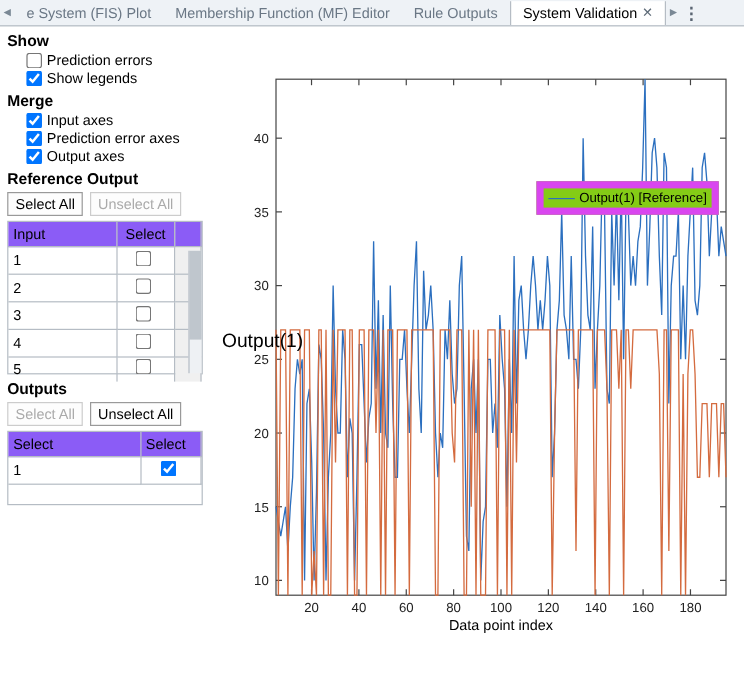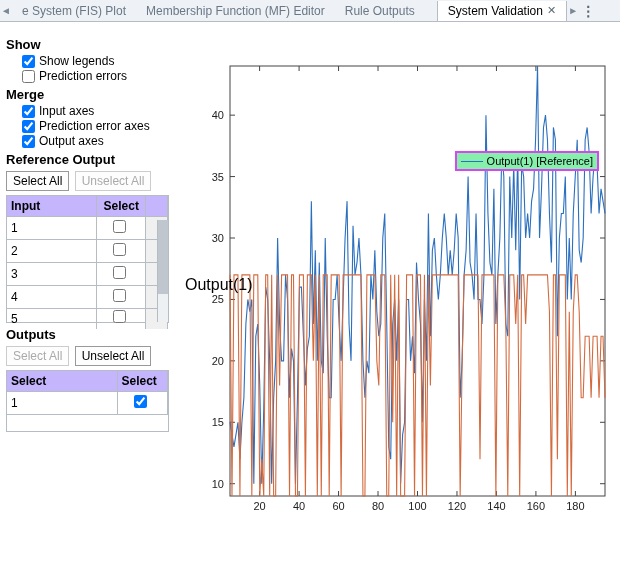--- a/index.html
+++ b/index.html
@@ -38,41 +38,40 @@
     font-size: 12px;
     white-space: nowrap;
   }
   .tab.active {
     background: #fff;
     color: #000;
     border-right: 1px solid #b5bcc4;
     border-left: 1px solid #b5bcc4;
     display: flex;
     align-items: center;
-    margin-left: 12px;
   }
   .close-x { margin-left: 4px; color: #5d6a77; font-size: 11px; }
   .kebab {
     width: 18px;
     text-align: center;
     color: #5a6572;
     font-size: 14px;
     font-weight: bold;
     cursor: pointer;
   }
 
   .main {
     display: flex;
     height: calc(574px - 22px);
   }
 
   
   .left {
     width: 185px;
-    padding: 11px 4px 4px 6px;
+    padding: 0 4px 4px 6px;
   }
   .hdr { font-weight: bold; margin: 4px 0 2px 0; font-size: 13px; }
   .chk-row {
     display: flex;
     align-items: center;
     margin: 1px 0 1px 16px;
   }
   input[type=checkbox] {
     width: 13px; height: 13px; margin-right: 4px;
   }
@@ -97,25 +96,25 @@
   }
   .tbl-wrap.inputs { height: 128px; }
   .tbl-wrap.outputs { height: 62px; }
   .tbl {
     width: 100%;
     border-collapse: collapse;
     font-size: 12px;
   }
   .tbl th {
     text-align: left;
-    font-weight: bold;
+    font-weight: normal;
     padding: 3px 4px;
     border-bottom: 1px solid #b5bcc4;
     border-right: 1px solid #b5bcc4;
-    background: #c4b5fd;
+    background: #8b5cf6;
   }
   .tbl td {
     padding: 3px 4px;
     border-bottom: 1px solid #b5bcc4;
     border-right: 1px solid #b5bcc4;
   }
   .colA { width: 82px; }
   .colB { width: 44px; text-align: center !important; }
   .colC { width: 20px; background: #f0f0f0; }
   .tbl-wrap.inputs::after {
@@ -147,22 +146,22 @@
   }
   .xlabel {
     position: absolute;
     left: 0; right: 0; bottom: -32px;
     text-align: center; font-size: 12px;
   }
   .axis line, .axis polyline, .plot polyline, .plot line { vector-effect: non-scaling-stroke; }
   .legend {
     position: absolute;
     top: 85px; right: 6px;
-    background: #86efac;
-    border: 2px solid #d946ef;
+    background: #84cc16;
+    border: 6px solid #d946ef;
     padding: 2px 4px;
     font-size: 11px;
   }
   .legend .row { display: flex; align-items: center; }
   .legend .sw { width: 22px; height: 0; border-top: 1.2px solid; margin-right: 4px; }
 </style>
 </head>
 <body>
 
 <div class="tabs">
@@ -175,26 +174,26 @@
     <span class="close-x">✕</span>
   </span>
   <span class="tab-arrow">►</span>
   <span class="kebab">⋮</span>
 </div>
 
 <div class="main">
   <div class="left">
     <div class="hdr">Show</div>
     <div class="chk-row">
+        <input type="checkbox" style="">
+        <span>Prediction errors</span>
+      </div>
+    <div class="chk-row">
         <input type="checkbox" checked="" style="">
         <span>Show legends</span>
-      </div>
-    <div class="chk-row">
-        <input type="checkbox" style="">
-        <span>Prediction errors</span>
       </div>
 
     <div class="hdr">Merge</div>
     <div class="chk-row">
         <input type="checkbox" checked="" style="">
         <span>Input axes</span>
       </div>
     <div class="chk-row">
         <input type="checkbox" checked="" style="">
         <span>Prediction error axes</span>
@@ -317,20 +316,21 @@
             <line x1="0" y1="49.14285714285717" x2="5" y2="49.14285714285717" stroke="#444"></line>
             <line x1="375" y1="49.14285714285717" x2="370" y2="49.14285714285717" stroke="#444"></line>
             <text x="-6" y="53.14285714285717" text-anchor="end" font-size="11" fill="#222">40</text>
           </g>
         <g class="plot" id="plot-g">
             <polyline points="0,356.2857142857143 1.9841269841269846,368.57142857142856 3.9682539682539693,380.8571428571429 5.952380952380952,368.57142857142856 7.9365079365079385,356.2857142857143 9.920634920634921,393.14285714285717 11.904761904761903,356.2857142857143 13.888888888888891,331.7142857142857 15.873015873015875,258 17.857142857142858,233.42857142857144 19.841269841269842,245.71428571428572 21.825396825396822,233.42857142857144 23.809523809523807,417.7142857142857 25.793650793650798,270.2857142857143 27.777777777777782,258 29.76190476190477,319.42857142857144 31.74603174603175,417.7142857142857 33.730158730158735,344 35.714285714285715,221.14285714285714 37.6984126984127,233.42857142857144 39.682539682539684,294.8571428571429 41.666666666666664,417.7142857142857 43.65079365079365,331.7142857142857 45.63492063492064,294.8571428571429 47.61904761904761,172 49.6031746031746,258 51.587301587301596,294.8571428571429 53.57142857142858,294.8571428571429 55.555555555555564,208.8571428571429 57.53968253968254,233.42857142857144 59.52380952380954,331.7142857142857 61.507936507936506,282.57142857142856 63.4920634920635,294.8571428571429 65.47619047619048,417.7142857142857 67.46031746031747,331.7142857142857 69.44444444444446,221.14285714285714 71.42857142857143,221.14285714285714 73.4126984126984,270.2857142857143 75.3968253968254,319.42857142857144 77.3809523809524,282.57142857142856 79.36507936507937,270.2857142857143 81.34920634920636,135.14285714285717 83.33333333333333,258 85.31746031746032,184.2857142857143 87.3015873015873,294.8571428571429 89.28571428571429,196.57142857142858 91.26984126984128,294.8571428571429 93.25396825396825,307.14285714285717 95.23809523809523,172 97.22222222222221,270.2857142857143 99.2063492063492,331.7142857142857 101.1904761904762,331.7142857142857 103.17460317460319,233.42857142857144 105.15873015873018,233.42857142857144 107.14285714285715,208.8571428571429 109.12698412698413,258 111.1111111111111,294.8571428571429 113.09523809523812,233.42857142857144 115.07936507936509,172 117.06349206349208,135.14285714285717 119.04761904761908,258 121.03174603174602,294.8571428571429 123.01587301587301,159.71428571428572 125.00000000000001,208.8571428571429 126.984126984127,196.57142857142858 128.96825396825395,172 130.95238095238096,208.8571428571429 132.93650793650792,294.8571428571429 134.92063492063494,331.7142857142857 136.90476190476193,294.8571428571429 138.8888888888889,307.14285714285717 140.87301587301587,208.8571428571429 142.85714285714286,233.42857142857144 144.84126984126985,184.2857142857143 146.8253968253968,245.71428571428572 148.80952380952382,270.2857142857143 150.7936507936508,258 152.77777777777777,172 154.7619047619048,147.42857142857144 156.74603174603175,258 158.73015873015873,380.8571428571429 160.71428571428572,393.14285714285717 162.6984126984127,258 164.6825396825397,233.42857142857144 166.66666666666666,294.8571428571429 168.65079365079367,233.42857142857144 170.63492063492063,417.7142857142857 172.61904761904762,368.57142857142856 174.6031746031746,356.2857142857143 176.58730158730162,233.42857142857144 178.57142857142858,233.42857142857144 180.55555555555554,294.8571428571429 182.53968253968256,270.2857142857143 184.52380952380955,307.14285714285717 186.5079365079365,196.57142857142858 188.4920634920635,233.42857142857144 190.47619047619045,258 192.46031746031747,356.2857142857143 194.44444444444443,233.42857142857144 196.42857142857144,294.8571428571429 198.4126984126984,147.42857142857144 200.39682539682542,270.2857142857143 202.3809523809524,184.2857142857143 204.36507936507937,172 206.34920634920638,208.8571428571429 208.33333333333334,233.42857142857144 210.31746031746036,208.8571428571429 212.30158730158732,172 214.2857142857143,147.42857142857144 216.26984126984127,172 218.25396825396825,208.8571428571429 220.23809523809524,184.2857142857143 222.2222222222222,208.8571428571429 224.20634920634922,184.2857142857143 226.19047619047623,147.42857142857144 228.1746031746032,172 230.15873015873018,331.7142857142857 232.14285714285714,294.8571428571429 234.12698412698415,208.8571428571429 236.11111111111111,184.2857142857143 238.09523809523813,110.57142857142856 240.0793650793651,196.57142857142858 242.06349206349205,208.8571428571429 244.0476190476191,233.42857142857144 246.03174603174602,147.42857142857144 248.015873015873,233.42857142857144 250.00000000000003,233.42857142857144 251.984126984127,258 253.968253968254,208.8571428571429 255.952380952381,49.14285714285717 257.9365079365079,147.42857142857144 259.92063492063494,196.57142857142858 261.9047619047619,208.8571428571429 263.8888888888889,122.85714285714283 265.87301587301585,258 267.8571428571429,208.8571428571429 269.8412698412699,172 271.8253968253968,86 273.80952380952385,110.57142857142856 275.7936507936508,258 277.7777777777778,270.2857142857143 279.76190476190476,110.57142857142856 281.74603174603175,172 283.7301587301588,98.28571428571428 285.7142857142857,184.2857142857143 287.6984126984127,86 289.6825396825397,233.42857142857144 291.6666666666667,98.28571428571428 293.6507936507936,110.57142857142856 295.63492063492066,172 297.61904761904765,147.42857142857144 299.6031746031746,172 301.5873015873016,135.14285714285717 303.5714285714286,122.85714285714283 305.55555555555554,73.71428571428567 307.53968253968253,0 309.5238095238096,172 311.50793650793656,122.85714285714283 313.4920634920635,61.428571428571445 315.4761904761905,49.14285714285717 317.46031746031747,73.71428571428567 319.44444444444446,147.42857142857144 321.42857142857144,196.57142857142858 323.41269841269843,61.428571428571445 325.3968253968254,73.71428571428567 327.3809523809524,270.2857142857143 329.3650793650794,172 331.3492063492064,147.42857142857144 333.3333333333333,147.42857142857144 335.3174603174603,110.57142857142856 337.30158730158735,233.42857142857144 339.28571428571433,172 341.26984126984127,233.42857142857144 343.25396825396825,147.42857142857144 345.23809523809524,110.57142857142856 347.22222222222223,73.71428571428567 349.2063492063492,184.2857142857143 351.19047619047626,196.57142857142858 353.17460317460325,172 355.1587301587302,73.71428571428567 357.14285714285717,61.428571428571445 359.12698412698415,86 361.1111111111111,147.42857142857144 363.0952380952381,110.57142857142856 365.0793650793651,86 367.0634920634921,98.28571428571428 369.0476190476191,147.42857142857144 371.0317460317461,122.85714285714283 373.015873015873,135.14285714285717 375,147.42857142857144" fill="none" stroke="#2b6fbf" stroke-width="1.1"></polyline>
             <polyline points="0,208.8571428571429 1.9841269841269846,430 3.9682539682539693,208.8571428571429 5.952380952380952,208.8571428571429 7.9365079365079385,208.8571428571429 9.920634920634921,430 11.904761904761903,208.8571428571429 13.888888888888891,208.8571428571429 15.873015873015875,208.8571428571429 17.857142857142858,208.8571428571429 19.841269841269842,208.8571428571429 21.825396825396822,430 23.809523809523807,208.8571428571429 25.793650793650798,208.8571428571429 27.777777777777782,208.8571428571429 29.76190476190477,430 31.74603174603175,393.14285714285717 33.730158730158735,430 35.714285714285715,208.8571428571429 37.6984126984127,208.8571428571429 39.682539682539684,430 41.666666666666664,208.8571428571429 43.65079365079365,430 45.63492063492064,430 47.61904761904761,208.8571428571429 49.6031746031746,319.42857142857144 51.587301587301596,208.8571428571429 53.57142857142858,208.8571428571429 55.555555555555564,208.8571428571429 57.53968253968254,208.8571428571429 59.52380952380954,430 61.507936507936506,208.8571428571429 63.4920634920635,208.8571428571429 65.47619047619048,430 67.46031746031747,430 69.44444444444446,208.8571428571429 71.42857142857143,208.8571428571429 73.4126984126984,208.8571428571429 75.3968253968254,430 77.3809523809524,208.8571428571429 79.36507936507937,208.8571428571429 81.34920634920636,208.8571428571429 83.33333333333333,294.8571428571429 85.31746031746032,208.8571428571429 87.3015873015873,430 89.28571428571429,208.8571428571429 91.26984126984128,430 93.25396825396825,208.8571428571429 95.23809523809523,208.8571428571429 97.22222222222221,208.8571428571429 99.2063492063492,430 101.1904761904762,208.8571428571429 103.17460317460319,208.8571428571429 105.15873015873018,208.8571428571429 107.14285714285715,208.8571428571429 109.12698412698413,208.8571428571429 111.1111111111111,430 113.09523809523812,208.8571428571429 115.07936507936509,208.8571428571429 117.06349206349208,208.8571428571429 119.04761904761908,208.8571428571429 121.03174603174602,208.8571428571429 123.01587301587301,208.8571428571429 125.00000000000001,208.8571428571429 126.984126984127,208.8571428571429 128.96825396825395,208.8571428571429 130.95238095238096,208.8571428571429 132.93650793650792,430 134.92063492063494,430 136.90476190476193,208.8571428571429 138.8888888888889,208.8571428571429 140.87301587301587,208.8571428571429 142.85714285714286,208.8571428571429 144.84126984126985,208.8571428571429 146.8253968253968,294.8571428571429 148.80952380952382,319.42857142857144 150.7936507936508,208.8571428571429 152.77777777777777,208.8571428571429 154.7619047619048,208.8571428571429 156.74603174603175,430 158.73015873015873,430 160.71428571428572,208.8571428571429 162.6984126984127,356.2857142857143 164.6825396825397,208.8571428571429 166.66666666666666,430 168.65079365079367,208.8571428571429 170.63492063492063,430 172.61904761904762,430 174.6031746031746,430 176.58730158730162,208.8571428571429 178.57142857142858,208.8571428571429 180.55555555555554,208.8571428571429 182.53968253968256,208.8571428571429 184.52380952380955,430 186.5079365079365,208.8571428571429 188.4920634920635,208.8571428571429 190.47619047619045,208.8571428571429 192.46031746031747,430 194.44444444444443,208.8571428571429 196.42857142857144,430 198.4126984126984,208.8571428571429 200.39682539682542,319.42857142857144 202.3809523809524,208.8571428571429 204.36507936507937,208.8571428571429 206.34920634920638,208.8571428571429 208.33333333333334,208.8571428571429 210.31746031746036,208.8571428571429 212.30158730158732,208.8571428571429 214.2857142857143,208.8571428571429 216.26984126984127,208.8571428571429 218.25396825396825,208.8571428571429 220.23809523809524,208.8571428571429 222.2222222222222,208.8571428571429 224.20634920634922,208.8571428571429 226.19047619047623,208.8571428571429 228.1746031746032,208.8571428571429 230.15873015873018,430 232.14285714285714,294.8571428571429 234.12698412698415,208.8571428571429 236.11111111111111,208.8571428571429 238.09523809523813,208.8571428571429 240.0793650793651,208.8571428571429 242.06349206349205,208.8571428571429 244.0476190476191,208.8571428571429 246.03174603174602,208.8571428571429 248.015873015873,208.8571428571429 250.00000000000003,393.14285714285717 251.984126984127,208.8571428571429 253.968253968254,208.8571428571429 255.952380952381,208.8571428571429 257.9365079365079,208.8571428571429 259.92063492063494,208.8571428571429 261.9047619047619,208.8571428571429 263.8888888888889,208.8571428571429 265.87301587301585,430 267.8571428571429,208.8571428571429 269.8412698412699,208.8571428571429 271.8253968253968,208.8571428571429 273.80952380952385,208.8571428571429 275.7936507936508,258 277.7777777777778,430 279.76190476190476,208.8571428571429 281.74603174603175,208.8571428571429 283.7301587301588,208.8571428571429 285.7142857142857,258 287.6984126984127,208.8571428571429 289.6825396825397,430 291.6666666666667,208.8571428571429 293.6507936507936,208.8571428571429 295.63492063492066,258 297.61904761904765,208.8571428571429 299.6031746031746,208.8571428571429 301.5873015873016,208.8571428571429 303.5714285714286,208.8571428571429 305.55555555555554,208.8571428571429 307.53968253968253,208.8571428571429 309.5238095238096,208.8571428571429 311.50793650793656,208.8571428571429 313.4920634920635,208.8571428571429 315.4761904761905,208.8571428571429 317.46031746031747,208.8571428571429 319.44444444444446,245.71428571428572 321.42857142857144,430 323.41269841269843,208.8571428571429 325.3968253968254,208.8571428571429 327.3809523809524,393.14285714285717 329.3650793650794,208.8571428571429 331.3492063492064,208.8571428571429 333.3333333333333,208.8571428571429 335.3174603174603,208.8571428571429 337.30158730158735,430 339.28571428571433,245.71428571428572 341.26984126984127,430 343.25396825396825,245.71428571428572 345.23809523809524,208.8571428571429 347.22222222222223,208.8571428571429 349.2063492063492,245.71428571428572 351.19047619047626,331.7142857142857 353.17460317460325,331.7142857142857 355.1587301587302,270.2857142857143 357.14285714285717,270.2857142857143 359.12698412698415,270.2857142857143 361.1111111111111,331.7142857142857 363.0952380952381,270.2857142857143 365.0793650793651,270.2857142857143 367.0634920634921,270.2857142857143 369.0476190476191,331.7142857142857 371.0317460317461,270.2857142857143 373.015873015873,270.2857142857143 375,331.7142857142857" fill="none" stroke="#d46b3f" stroke-width="1.1"></polyline>
           </g>
       </svg>
       <div class="ylabel">Output(1)</div>
+      <div class="xlabel">Data point index</div>
       <div class="legend">
         <div class="row">
             <span class="sw" style="border-color:#2b6fbf"></span>
             <span>Output(1) [Reference]</span>
           </div>
       </div>
     </div>
   </div>
 </div>
 

